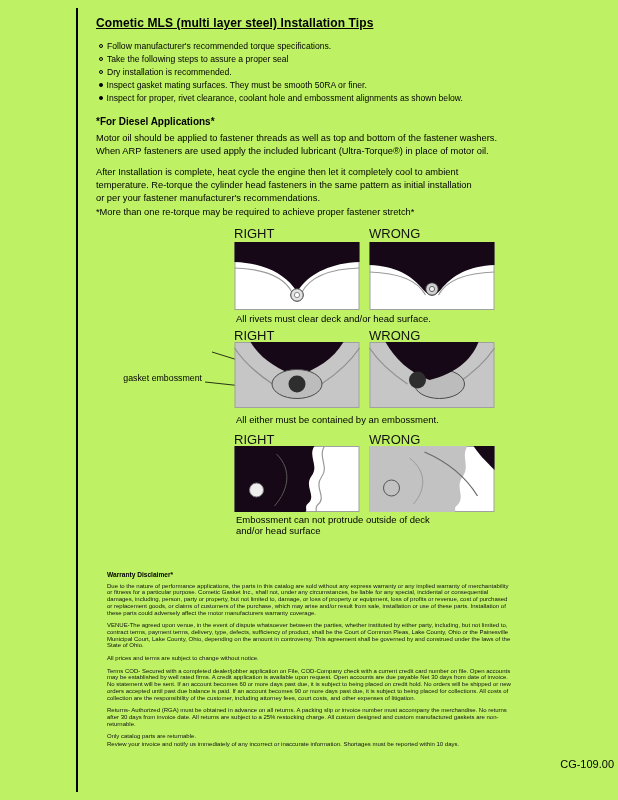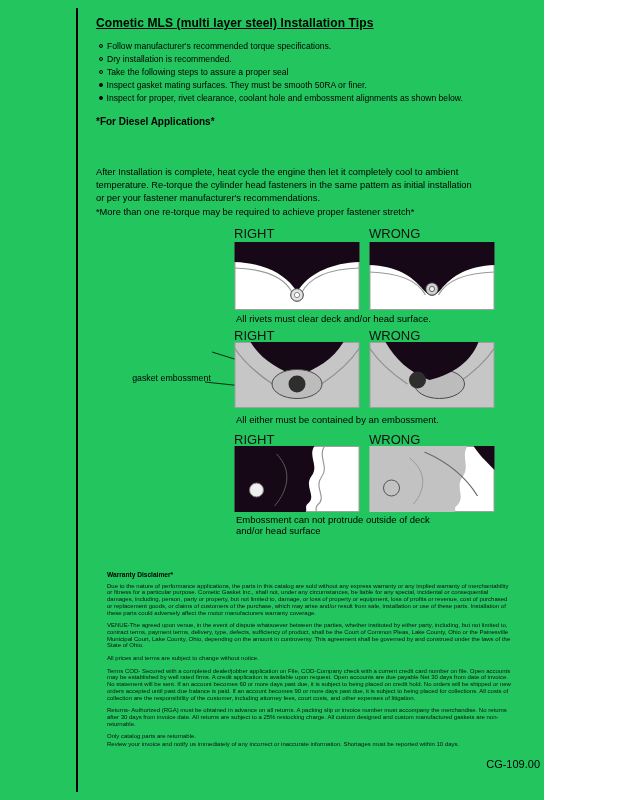--- a/index.html
+++ b/index.html
@@ -1,18 +1,18 @@
 <!DOCTYPE html>
 <html><head>
 <meta charset="utf-8">
 <style>
   * { margin:0; padding:0; box-sizing:border-box; }
   html,body { background:#ffffff; }
   body { font-family:"Liberation Sans", sans-serif; color:#000; }
-  .page { position:relative; width:544px; height:800px; background:#22c55e; overflow:hidden; }
+  .page { position:relative; width:618px; height:800px; background:#bef264; overflow:hidden; }
   .left-rule { position:absolute; left:76px; top:8px; width:1.5px; height:784px; background:#000; }
   .title { position:absolute; left:96px; top:16px; font-size:12px; font-weight:bold; text-decoration:underline; letter-spacing:0.1px; }
   .tips { position:absolute; left:99px; top:40px; list-style:none; font-size:8.6px; line-height:13px; width:480px; }
   .tip { display:flex; align-items:flex-start; }
   .dot { flex:0 0 auto; width:4px; height:4px; border:1px solid #000; border-radius:50%; margin:4.2px 4px 0 0; }
   .tip.sub { }
   .tip.sub .dot { background:#000; width:3.6px; height:3.6px; }
   .diesel-heading { position:absolute; left:96px; top:116px; font-size:10px; font-weight:bold; }
   .body-para { position:absolute; left:96px; width:430px; font-size:9.3px; line-height:13.2px; white-space:pre-line; }
   .para1 { top:132px; }
@@ -39,37 +39,39 @@
 
   <h1 class="title">Cometic MLS (multi layer steel) Installation Tips</h1>
 
   <ul class="tips">
     <li class="tip">
       <span class="dot"></span>
       <span>Follow manufacturer's recommended torque specifications.</span>
     </li>
     <li class="tip">
       <span class="dot"></span>
-      <span>Dry installation is recommended.</span>
+      <span>Take the following steps to assure a proper seal</span>
     </li>
     <li class="tip">
       <span class="dot"></span>
-      <span>Take the following steps to assure a proper seal</span>
+      <span>Dry installation is recommended.</span>
     </li>
     <li class="tip sub">
       <span class="dot"></span>
       <span>Inspect gasket mating surfaces.  They must be smooth 50RA or finer.</span>
     </li>
     <li class="tip sub">
       <span class="dot"></span>
       <span>Inspect for proper, rivet clearance, coolant hole and embossment alignments as shown below.</span>
     </li>
   </ul>
 
   <h2 class="diesel-heading">*For Diesel Applications*</h2>
+  <p class="body-para para1">Motor oil should be applied to fastener threads as well as top and bottom of the fastener washers.
+When ARP fasteners are used apply the included lubricant (Ultra-Torque®) in place of motor oil.</p>
   <p class="body-para para2">After Installation is complete, heat cycle the engine then let it completely cool to ambient
 temperature. Re-torque the cylinder head fasteners in the same pattern as initial installation
 or per your fastener manufacturer's recommendations.</p>
   <p class="body-para note">*More than one re-torque may be required to achieve proper fastener stretch*</p>
 
   <div class="rw-label" style="left:234px; top:226px;">RIGHT</div>
   <div class="rw-label" style="left:369px; top:226px;">WRONG</div>
 
   <div class="diagram" style="left:234px; top:242px; height:68px;">
     <svg viewBox="0 0 125 68">
@@ -89,21 +91,21 @@
       <path d="M125,30 C92,31 76,40 69,53" stroke="#9a9a9a" stroke-width="1.2" fill="none"></path>
       <circle cx="62.5" cy="47" r="6.3" fill="#cfcfcf" stroke="#222222"></circle>
       <circle cx="62.5" cy="47" r="2.6" fill="#eeeeee" stroke="#666666"></circle>
     </svg>
   </div>
   <div class="caption" style="top:313px;">All rivets must clear deck and/or head surface.</div>
 
   <div class="rw-label" style="left:234px; top:328px;">RIGHT</div>
   <div class="rw-label" style="left:369px; top:328px;">WRONG</div>
 
-  <div class="callout" style="left:118px; top:373px; width:107px;text-align:center;">gasket embossment</div>
+  <div class="callout" style="left:95px; top:373px; width:107px;">gasket embossment</div>
   <svg class="callout-lines" width="85" height="55">
     <line x1="17" y1="12" x2="78" y2="31" stroke="#000" stroke-width="0.8"></line>
     <line x1="10" y1="42" x2="66" y2="48" stroke="#000" stroke-width="0.8"></line>
   </svg>
 
   <div class="diagram" style="left:234px; top:342px; height:66px;">
     <svg viewBox="0 0 125 66">
       <rect x="0.5" y="0.5" width="124" height="65" fill="#c6c6c6" stroke="#a0a0a0"></rect>
       <path d="M0,6 C8,18 20,30 38,42" stroke="#8e8e8e" stroke-width="1.2" fill="none"></path>
       <path d="M125,6 C117,18 105,30 87,42" stroke="#8e8e8e" stroke-width="1.2" fill="none"></path>

